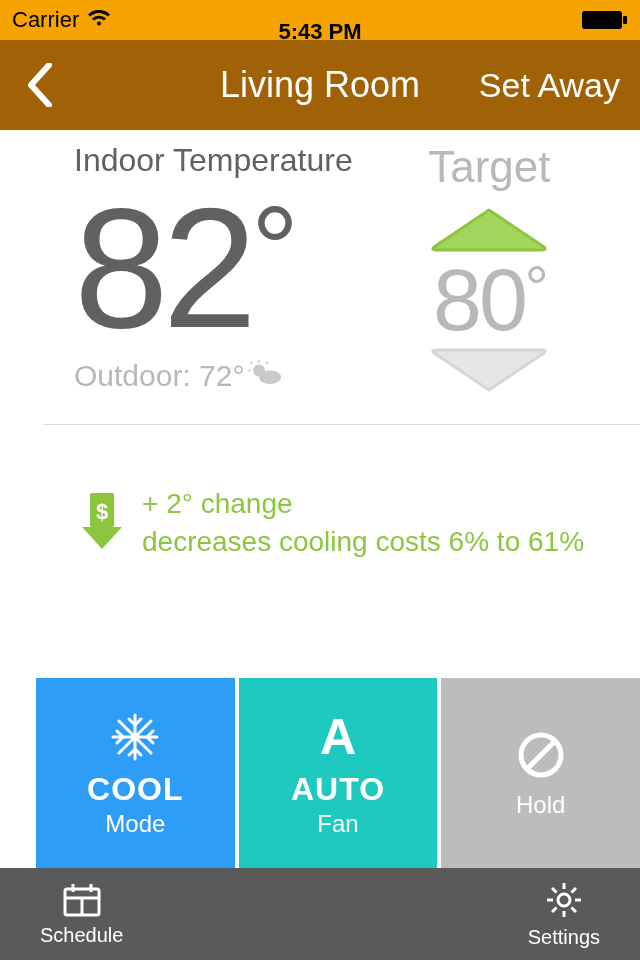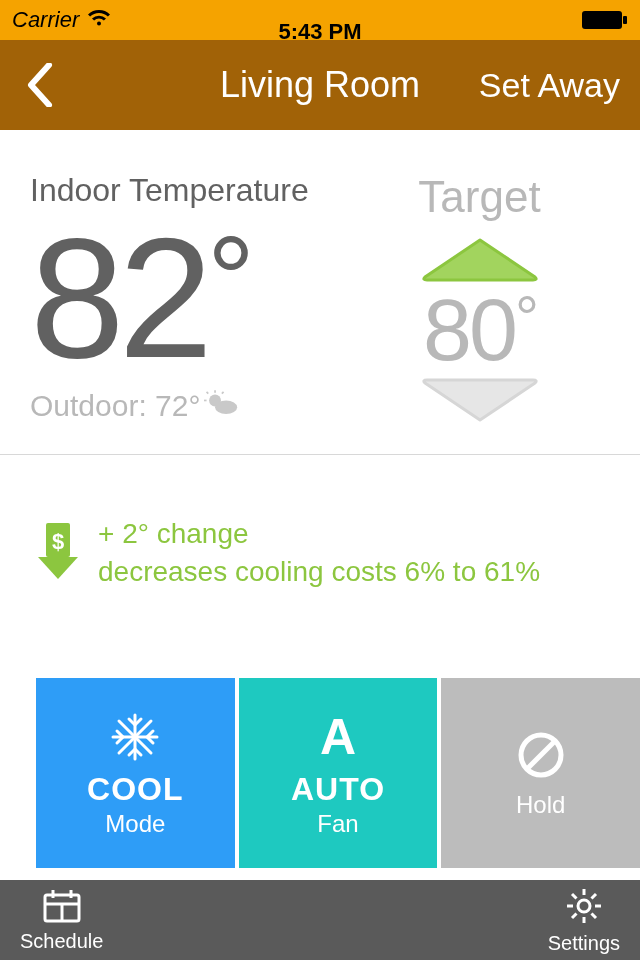--- a/index.html
+++ b/index.html
@@ -1,24 +1,24 @@
 <!DOCTYPE html>
 <html><head>
 <meta charset="utf-8">
 <style>
   * { box-sizing: border-box; margin: 0; padding: 0; }
   html, body { width: 640px; height: 960px; font-family: -apple-system, "Helvetica Neue", Helvetica, Arial, sans-serif; background: #fff; overflow: hidden; }
   .status-bar { height: 40px; display: flex; align-items: center; justify-content: space-between; padding: 0 12px; background: #f5a300; color: #000; font-size: 22px; font-weight: 500; }
-  .status-left { display: flex; align-items: center; gap: 8px; font-style: italic; }
+  .status-left { display: flex; align-items: center; gap: 8px; }
   .status-time { position: absolute; left: 0; right: 0; text-align: center; font-weight: 600; pointer-events: none; margin-top: 24px; }
   .nav-bar { height: 90px; background: #a16207; display: flex; align-items: center; justify-content: space-between; padding: 0 20px; position: relative; }
   .back-btn { width: 40px; height: 60px; display: flex; align-items: center; justify-content: center; cursor: pointer; }
   .nav-title { color: #fff; font-size: 36px; font-weight: 500; position: absolute; left: 0; right: 0; text-align: center; pointer-events: none; }
   .nav-right { color: #fff; font-size: 34px; font-weight: 400; cursor: pointer; }
-  .main { padding: 42px 30px 0 30px; }
+  .main { padding: 12px 30px 0 30px; margin-left: 44px; }
   .temp-row { display: flex; }
   .temp-left { flex: 1.1; }
   .temp-right { flex: 0.9; display: flex; flex-direction: column; align-items: center; }
   .label-indoor { font-size: 32px; color: #616161; font-weight: 500; }
   .label-target { font-size: 44px; color: #b8b8b8; font-weight: 500; margin-bottom: 10px; }
   .big-temp { font-size: 170px; line-height: 1; color: #616161; font-weight: 300; letter-spacing: -6px; display: flex; align-items: flex-start; margin-top: 4px; }
   .big-temp .deg { font-size: 120px; margin-top: 6px; }
   .target-temp { font-size: 88px; line-height: 1; color: #b8b8b8; font-weight: 300; letter-spacing: -3px; display: flex; align-items: flex-start; margin: 4px 0; }
   .target-temp .deg { font-size: 60px; margin-top: 2px; }
   .arrow-btn { width: 150px; height: 50px; cursor: pointer; }
@@ -27,21 +27,21 @@
   .tip-row { display: flex; align-items: center; gap: 18px; margin-top: 60px; padding-left: 6px; }
   .tip-text { color: #8cc63f; font-size: 28px; font-weight: 500; line-height: 1.35; }
   .mode-row { position: absolute; left: 0; right: 0; bottom: 92px; height: 190px; display: flex; gap: 4px; }
   .mode-btn { flex: 1; display: flex; flex-direction: column; align-items: center; justify-content: center; color: #fff; cursor: pointer; }
   .mode-cool { background: #2e9df7; margin-left: 36px; }
   .mode-auto { background: #1ec9c0; }
   .mode-off  { background: #bcbcbc; }
   .mode-icon { height: 56px; display: flex; align-items: center; justify-content: center; margin-bottom: 6px; }
   .mode-big { font-size: 32px; font-weight: 600; letter-spacing: 1px; }
   .mode-sm { font-size: 24px; font-weight: 400; margin-top: 2px; }
-  .tab-bar { position: absolute; left: 0; right: 0; bottom: 0; height: 80px; background: #5a5a5a; display: flex; justify-content: space-between; padding: 0 20px; }
+  .tab-bar { position: absolute; left: 0; right: 0; bottom: 0; height: 92px; background: #5a5a5a; display: flex; justify-content: space-between; padding: 0 40px; }
   .tab-item { display: flex; flex-direction: column; align-items: center; justify-content: center; gap: 2px; color: #fff; cursor: pointer; }
   .tab-label { font-size: 20px; }
   .battery { width: 46px; height: 20px; position: relative; }
 </style>
 </head>
 <body>
 
 <div class="status-bar" style="position:relative;">
   <div class="status-left">
     <span>Carrier</span>

